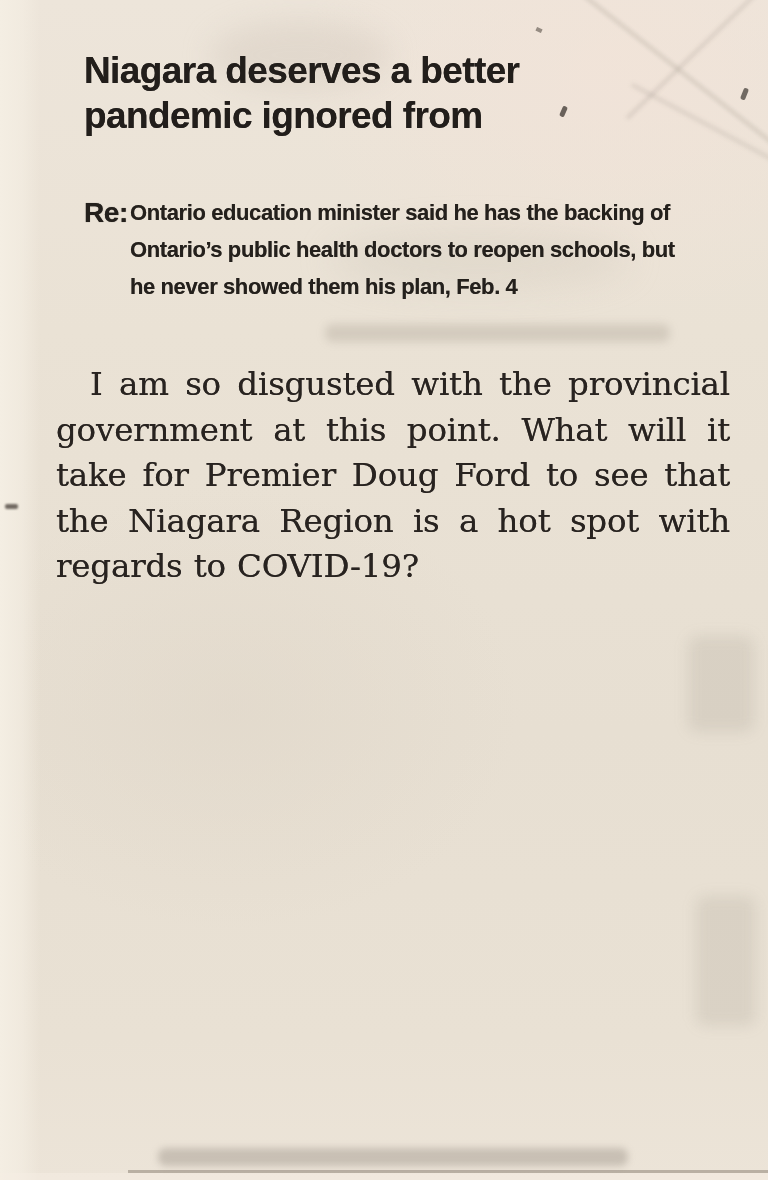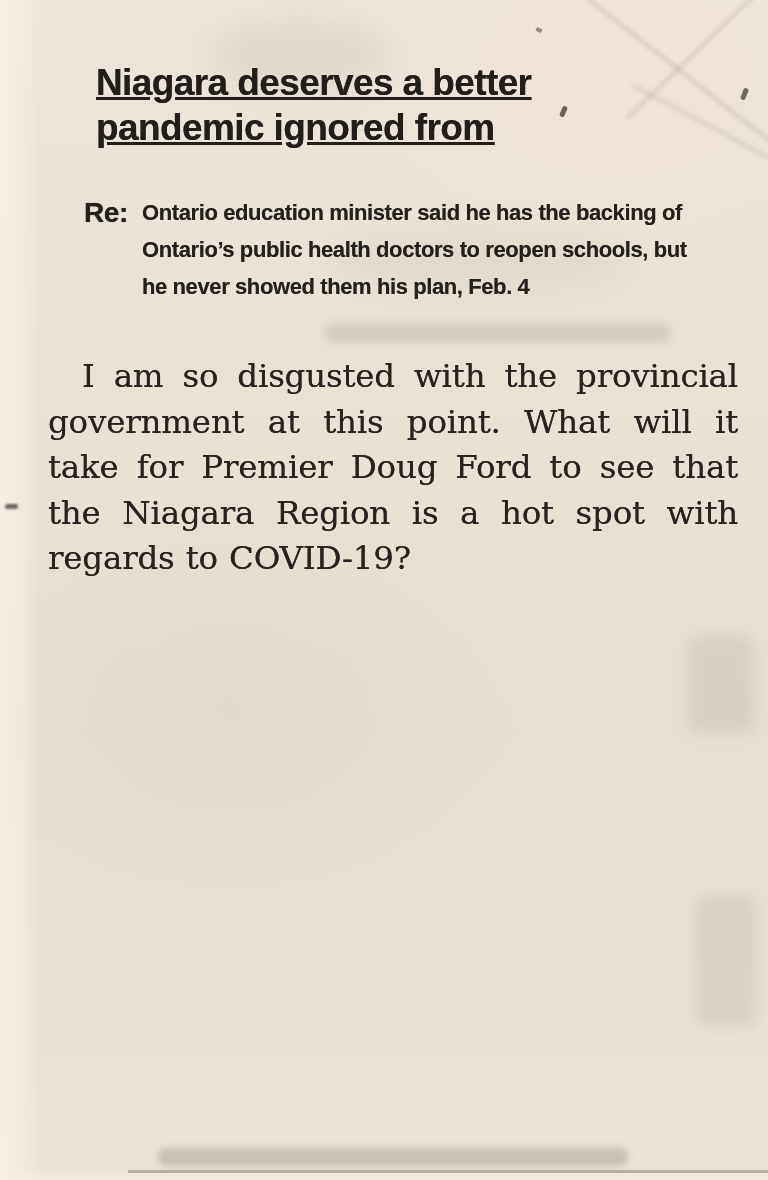--- a/index.html
+++ b/index.html
@@ -38,53 +38,52 @@
   .bleed-right-2{left:696px;top:896px;width:60px;height:130px;background:rgba(130,120,108,.14);filter:blur(7px);border-radius:10px;}
   .bleed-bottom{left:158px;top:1148px;width:470px;height:18px;background:rgba(120,110,98,.3);filter:blur(3.5px);border-radius:8px;}
   .bottom-rule{left:128px;top:1170px;width:640px;height:3px;background:rgba(125,114,100,.45);filter:blur(.6px);}
   .below-rule{left:0;top:1173px;width:768px;height:7px;background:rgba(245,238,228,.5);}
   .dash-mark{left:5px;top:504px;width:13px;height:5px;background:rgba(70,62,55,.75);filter:blur(.8px);border-radius:2px;}
   .speck-1{left:536px;top:28px;width:6px;height:4px;background:rgba(90,82,74,.6);transform:rotate(25deg);filter:blur(.5px);}
   .speck-2{left:561px;top:106px;width:5px;height:11px;background:rgba(60,54,48,.75);transform:rotate(24deg);border-radius:2px;}
   .speck-3{left:742px;top:88px;width:5px;height:12px;background:rgba(60,54,48,.7);transform:rotate(22deg);border-radius:2px;}
 
   .headline{
-    position:absolute;left:84px;top:48px;margin:12px;
+    position:absolute;left:84px;top:48px;margin:0;
     font-family:"Liberation Sans",sans-serif;
     font-weight:700;font-size:37px;line-height:45px;
     letter-spacing:-.6px;color:#221e1b;
     text-shadow:0 0 .6px rgba(34,30,27,.85);
-    text-decoration:underline;
   }
   .headline span{display:block;}
 
   .re-block{
     position:absolute;left:84px;top:194px;
-    display:grid;grid-template-columns:46px 556px;column-gap:12px;
+    display:grid;grid-template-columns:46px 556px;column-gap:0;
     font-family:"Liberation Sans",sans-serif;
     color:#24201c;
   }
   .re-prefix{
     font-weight:700;font-size:28px;line-height:37px;letter-spacing:-.4px;
     text-shadow:0 0 .7px rgba(34,30,27,.9);
   }
   .re-text{
     font-weight:700;font-size:22px;line-height:37px;letter-spacing:-.4px;
     text-shadow:0 0 .3px rgba(34,30,27,.6);
   }
 
   .article-body{
     position:absolute;left:44px;top:350px;width:698px;
     font-family:"DejaVu Serif","Liberation Serif",serif;
     font-size:32.5px;line-height:45.5px;
     color:#282320;text-align:justify;
     text-shadow:0 0 .5px rgba(40,35,30,.75);
     word-spacing:1px;letter-spacing:-.2px;
   }
-  .article-body p{margin:4px;text-indent:34px;}
+  .article-body p{margin:12px;text-indent:34px;}
 </style>
 </head>
 <body>
 
 <div class="paper">
 
   <div class="edge-strip"></div>
 
   <div class="smudge crease-1"></div>
   <div class="smudge crease-2"></div>

